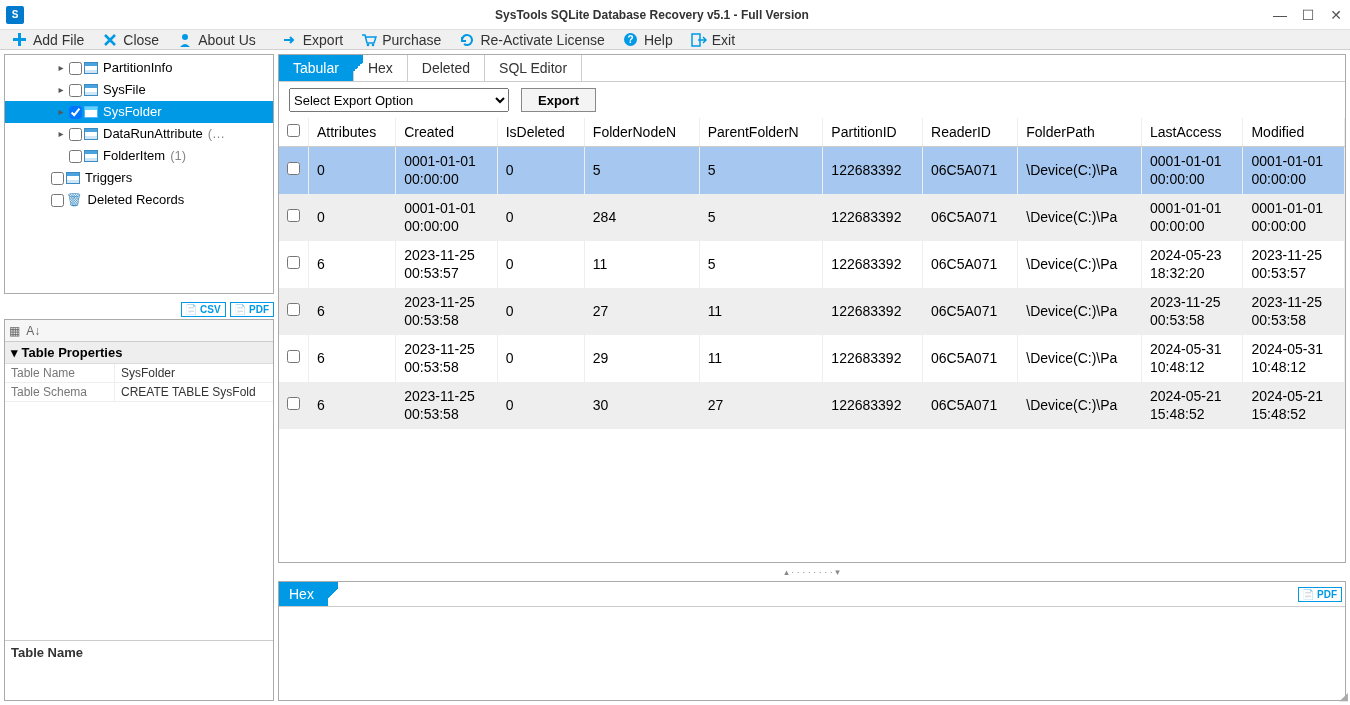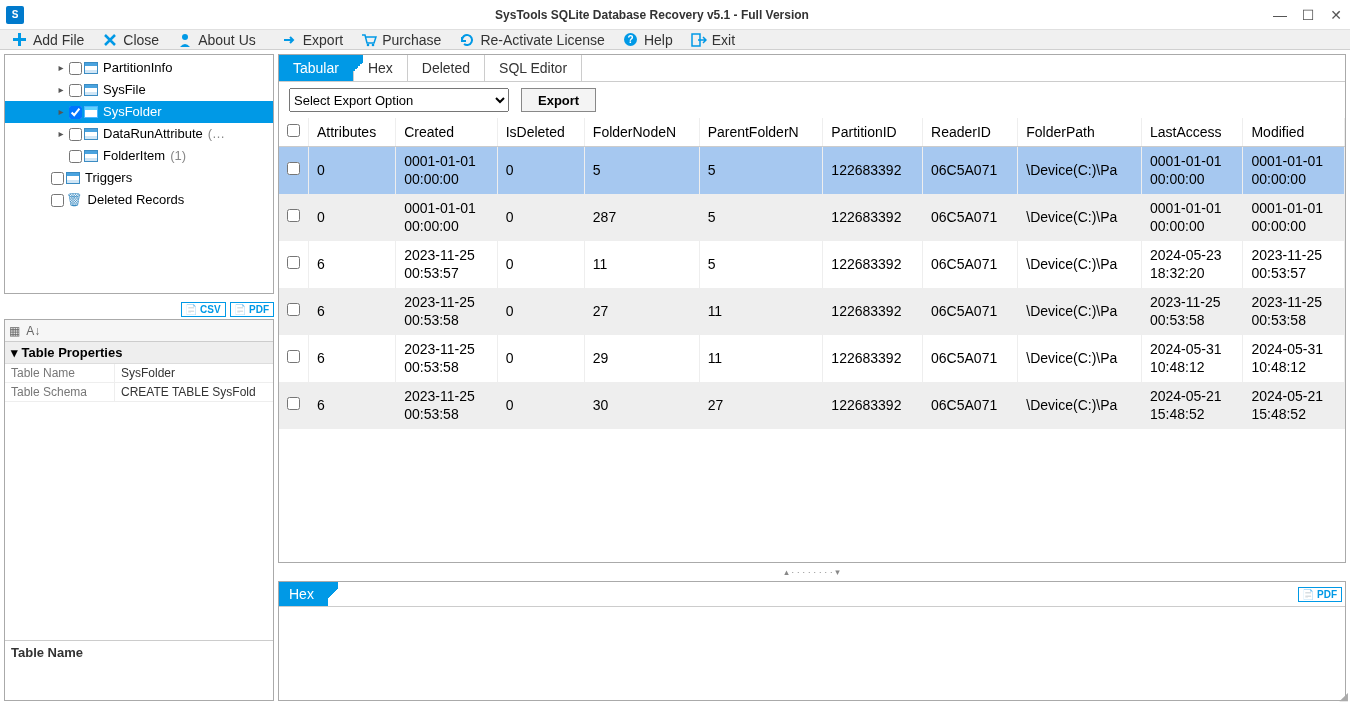--- a/index.html
+++ b/index.html
@@ -325,21 +325,21 @@
                   <td>06C5A071</td>
                   <td>\Device(C:)\Pa</td>
                   <td>0001-01-01<br>00:00:00</td>
                   <td>0001-01-01<br>00:00:00</td>
                 </tr>
                 <tr class="">
                   <td class="chk"><input type="checkbox" style=""></td>
                   <td>0</td>
                   <td>0001-01-01<br>00:00:00</td>
                   <td>0</td>
-                  <td>287</td>
+                  <td>284</td>
                   <td>5</td>
                   <td>122683392</td>
                   <td>06C5A071</td>
                   <td>\Device(C:)\Pa</td>
                   <td>0001-01-01<br>00:00:00</td>
                   <td>0001-01-01<br>00:00:00</td>
                 </tr>
                 <tr class="">
                   <td class="chk"><input type="checkbox" style=""></td>
                   <td>6</td>

